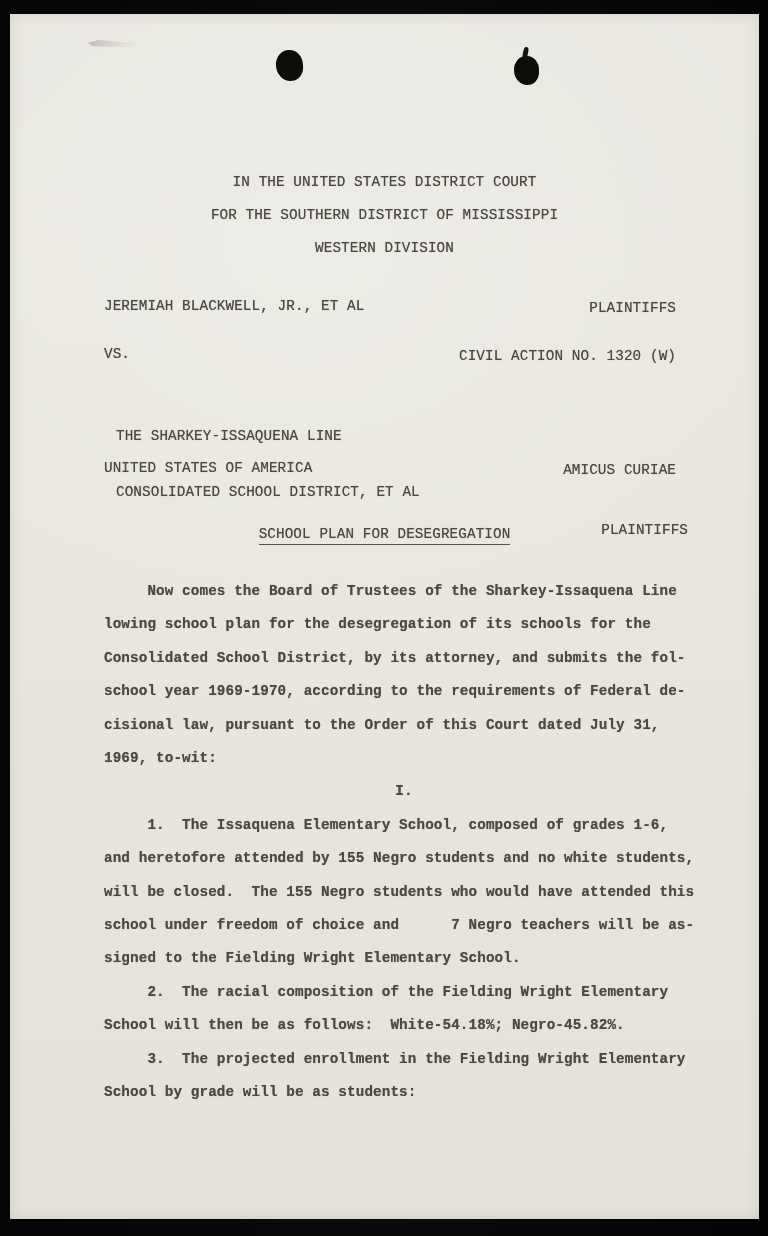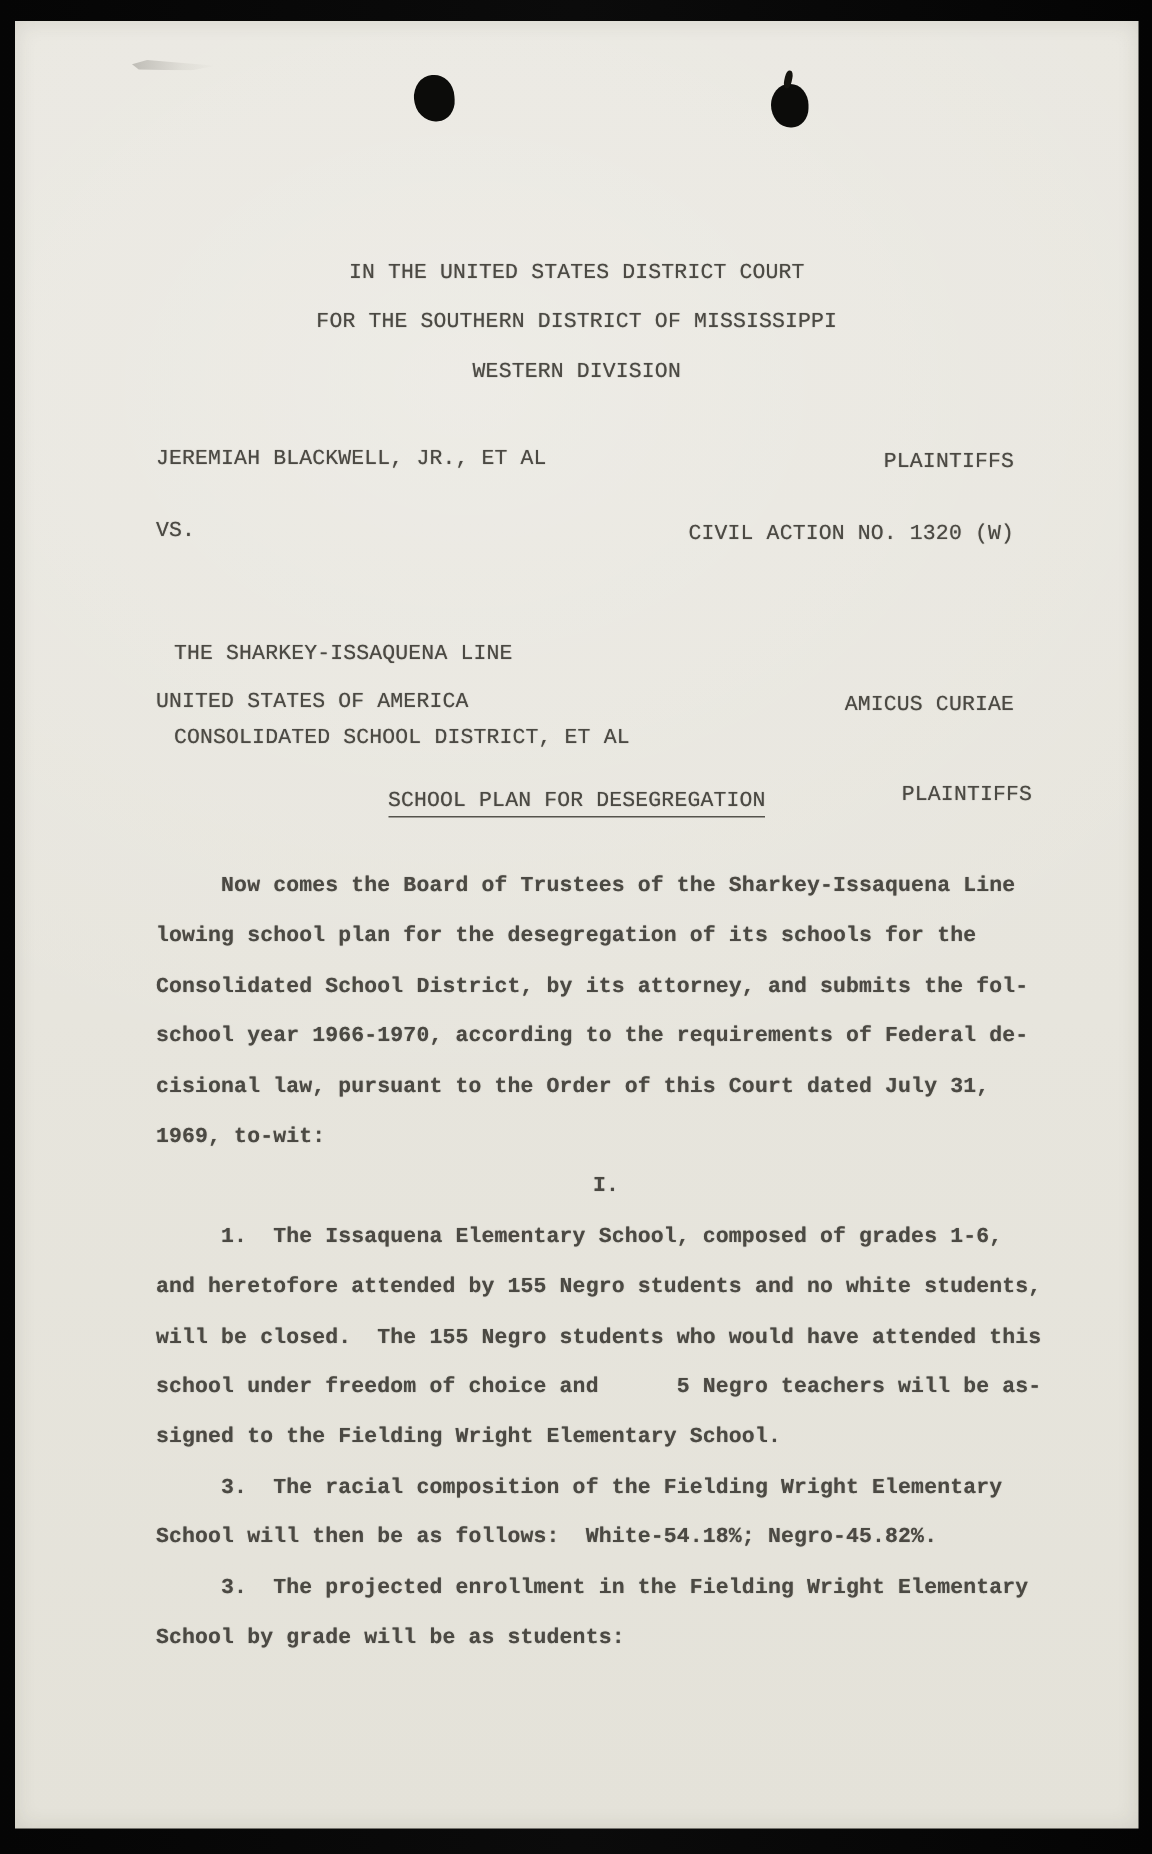--- a/index.html
+++ b/index.html
@@ -139,29 +139,29 @@
     </div>
 
     <div class="doc-title txt">
       <span class="underlined">SCHOOL PLAN FOR DESEGREGATION</span>
     </div>
 
     <div class="body-text txt">
       <div class="body-line">     Now comes the Board of Trustees of the Sharkey-Issaquena Line</div>
       <div class="body-line">lowing school plan for the desegregation of its schools for the</div>
       <div class="body-line">Consolidated School District, by its attorney, and submits the fol-</div>
-      <div class="body-line">school year 1966-1970, according to the requirements of Federal de-</div>
+      <div class="body-line">school year 1969-1970, according to the requirements of Federal de-</div>
       <div class="body-line">cisional law, pursuant to the Order of this Court dated July 31,</div>
       <div class="body-line">1969, to-wit:</div>
       <div class="body-line centered">I.</div>
       <div class="body-line">     1.  The Issaquena Elementary School, composed of grades 1-6,</div>
       <div class="body-line">and heretofore attended by 155 Negro students and no white students,</div>
       <div class="body-line">will be closed.  The 155 Negro students who would have attended this</div>
-      <div class="body-line">school under freedom of choice and      5 Negro teachers will be as-</div>
+      <div class="body-line">school under freedom of choice and      7 Negro teachers will be as-</div>
       <div class="body-line">signed to the Fielding Wright Elementary School.</div>
-      <div class="body-line">     3.  The racial composition of the Fielding Wright Elementary</div>
+      <div class="body-line">     2.  The racial composition of the Fielding Wright Elementary</div>
       <div class="body-line">School will then be as follows:  White-54.18%; Negro-45.82%.</div>
       <div class="body-line">     3.  The projected enrollment in the Fielding Wright Elementary</div>
       <div class="body-line">School by grade will be as students:</div>
     </div>
 
   </div>
 </div>
 
 </body></html>

